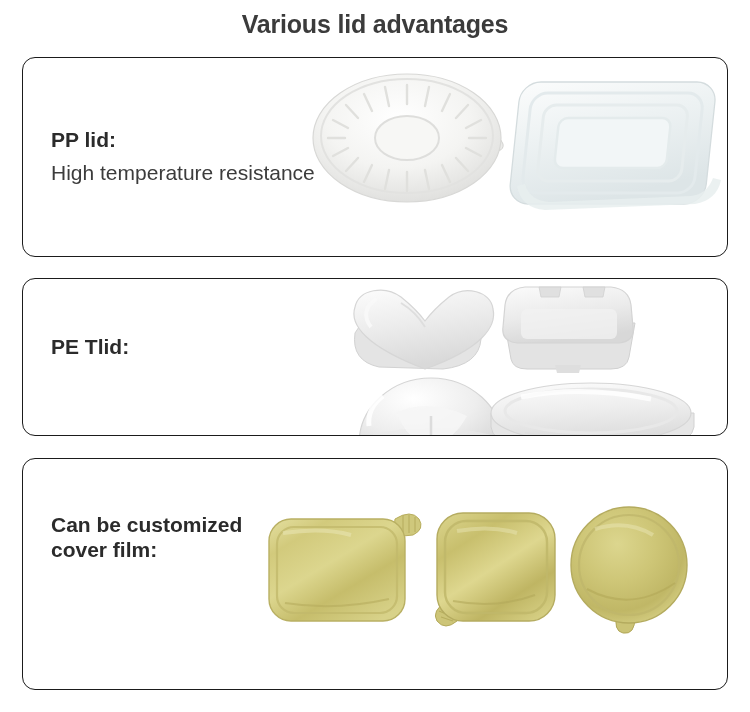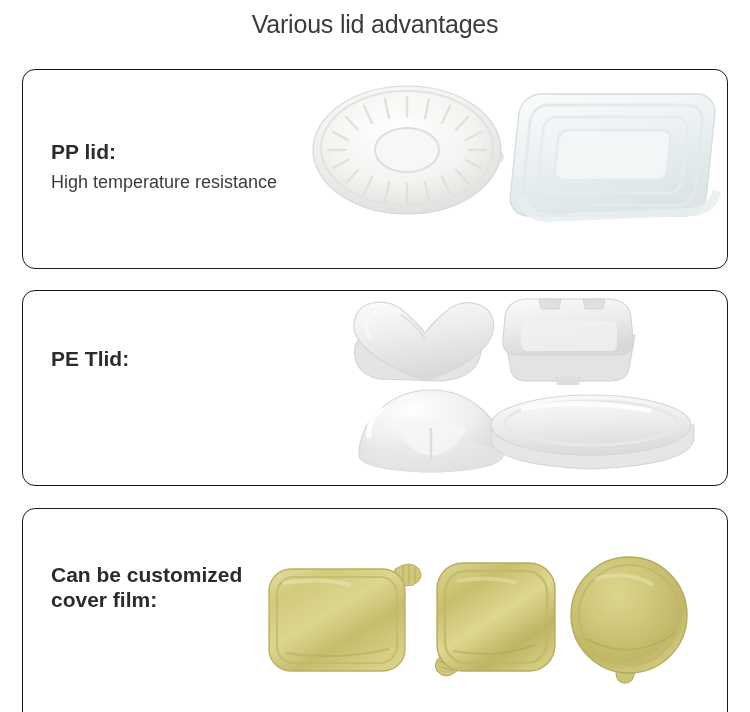--- a/index.html
+++ b/index.html
@@ -11,65 +11,64 @@
     width: 750px;
     height: 712px;
     font-family: "Liberation Sans", sans-serif;
     color: #333333;
     overflow: hidden;
     position: relative;
   }
   .page-title {
     text-align: center;
     font-size: 25px;
-    font-weight: normal;
+    font-weight: bold;
     color: #3b3b3b;
     letter-spacing: -0.2px;
     padding-top: 9px;
     margin: 0;
     line-height: 1.2;
   }
   .cards {
     position: absolute;
     left: 22px;
     top: 57px;
     width: 706px;
   }
   .card {
     position: relative;
     box-sizing: border-box;
     border: 1.4px solid #1b1b1b;
     border-radius: 13px;
     background: #ffffff;
     overflow: hidden;
-    margin-top: 12px;
   }
   .card-1 { height: 200px; }
-  .card-2 { height: 196px; margin-top: 21px; }
+  .card-2 { height: 158px; margin-top: 21px; }
   .card-3 { height: 232px; margin-top: 22px; }
 
   .card-text {
     position: absolute;
     left: 28px;
     z-index: 3;
   }
   .card-1 .card-text { top: 70px; }
   .card-2 .card-text { top: 56px; }
   .card-3 .card-text { top: 54px; }
 
   .card-heading {
     font-size: 21px;
     font-weight: bold;
     color: #2b2b2b;
     line-height: 1.18;
     margin: 0 0 4px 0;
     white-space: pre-line;
   }
   .card-sub {
-    font-size: 18px;
+    font-size: 21px;
     font-weight: normal;
     color: #3c3c3c;
     line-height: 1.55;
     margin: 0;
     white-space: pre-line;
   }
   .card-3 .card-sub { padding-left: 5px; padding-top: 6px; }
 
   .art {
     position: absolute;

